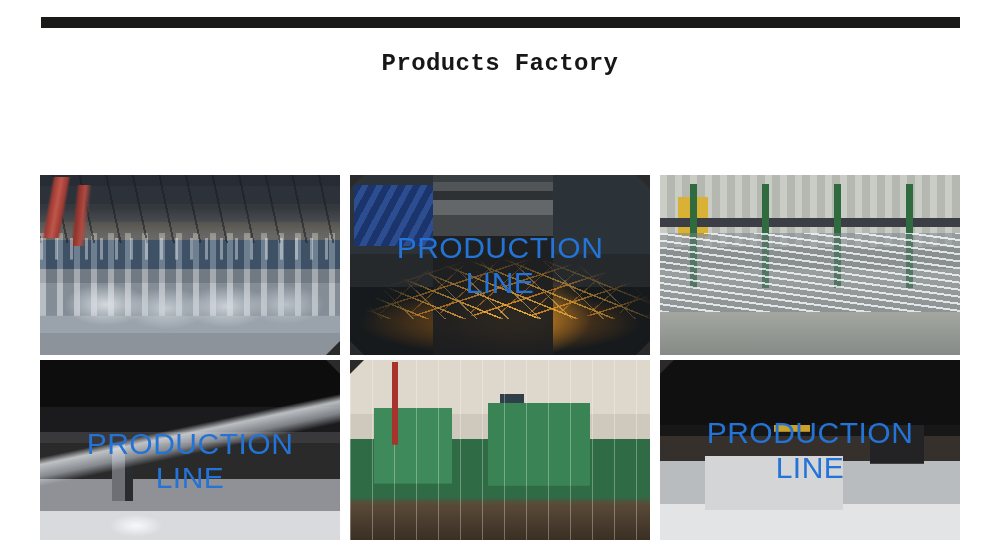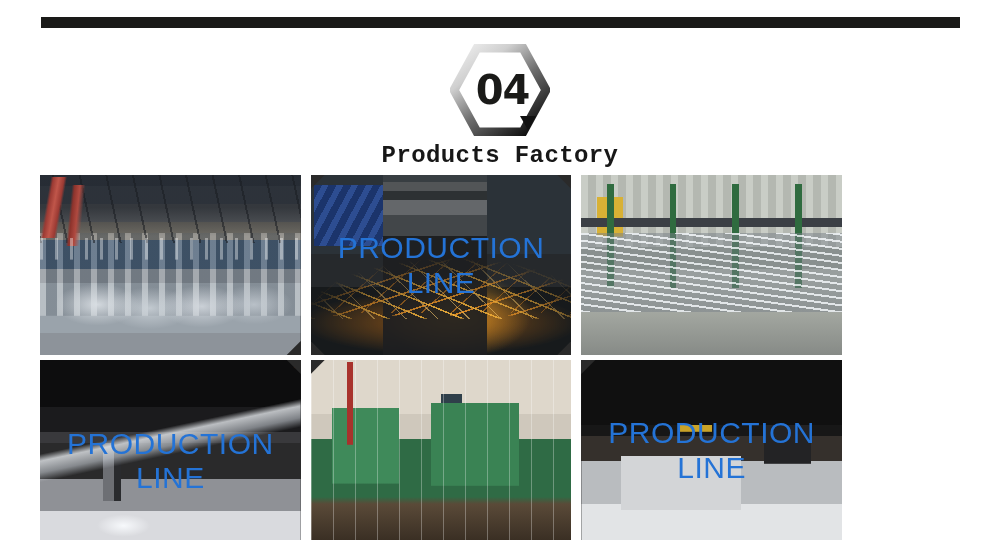--- a/index.html
+++ b/index.html
@@ -67,21 +67,21 @@
     font-size: 24px;
     letter-spacing: 0.4px;
     color: #171717;
   }
 
   
   .grid {
     position: absolute;
     left: 40px;
     top: 175px;
-    width: 802px;
+    width: 920px;
   }
   .row {
     display: flex;
     gap: 10px;
   }
   .row + .row { margin-top: 5px; }
 
   .tile {
     position: relative;
     width: 300px;
@@ -346,35 +346,20 @@
     background-repeat: no-repeat;
   }
 </style>
 </head>
 <body>
 
 <div class="top-rule"></div>
 
 <div class="header">
 
-  <div class="badge-wrap">
-    <svg width="100" height="92" viewBox="0 0 100 92">
-      <defs>
-        <linearGradient id="hexgrad" x1="0" y1="0" x2="0.85" y2="1">
-          <stop offset="0%" stop-color="#f2f2f2"></stop>
-          <stop offset="28%" stop-color="#cfcfcf"></stop>
-          <stop offset="58%" stop-color="#6e6e6e"></stop>
-          <stop offset="100%" stop-color="#0d0d0d"></stop>
-        </linearGradient>
-      </defs>
-      <path d="M27,4 H73 L96,46 L73,88 H27 L4,46 Z" fill="none" stroke="url(#hexgrad)" stroke-width="9"></path>
-      <path d="M70,72 L86,72 L78,86 Z" fill="#111111"></path>
-    </svg>
-    <div class="badge-num">04</div>
-  </div>
 
   <div class="section-title">Products Factory</div>
 </div>
 
 <div class="grid">
 
   <div class="row">
 
     <div class="tile">
       <div class="photo ph-pipes cut-br"></div>

